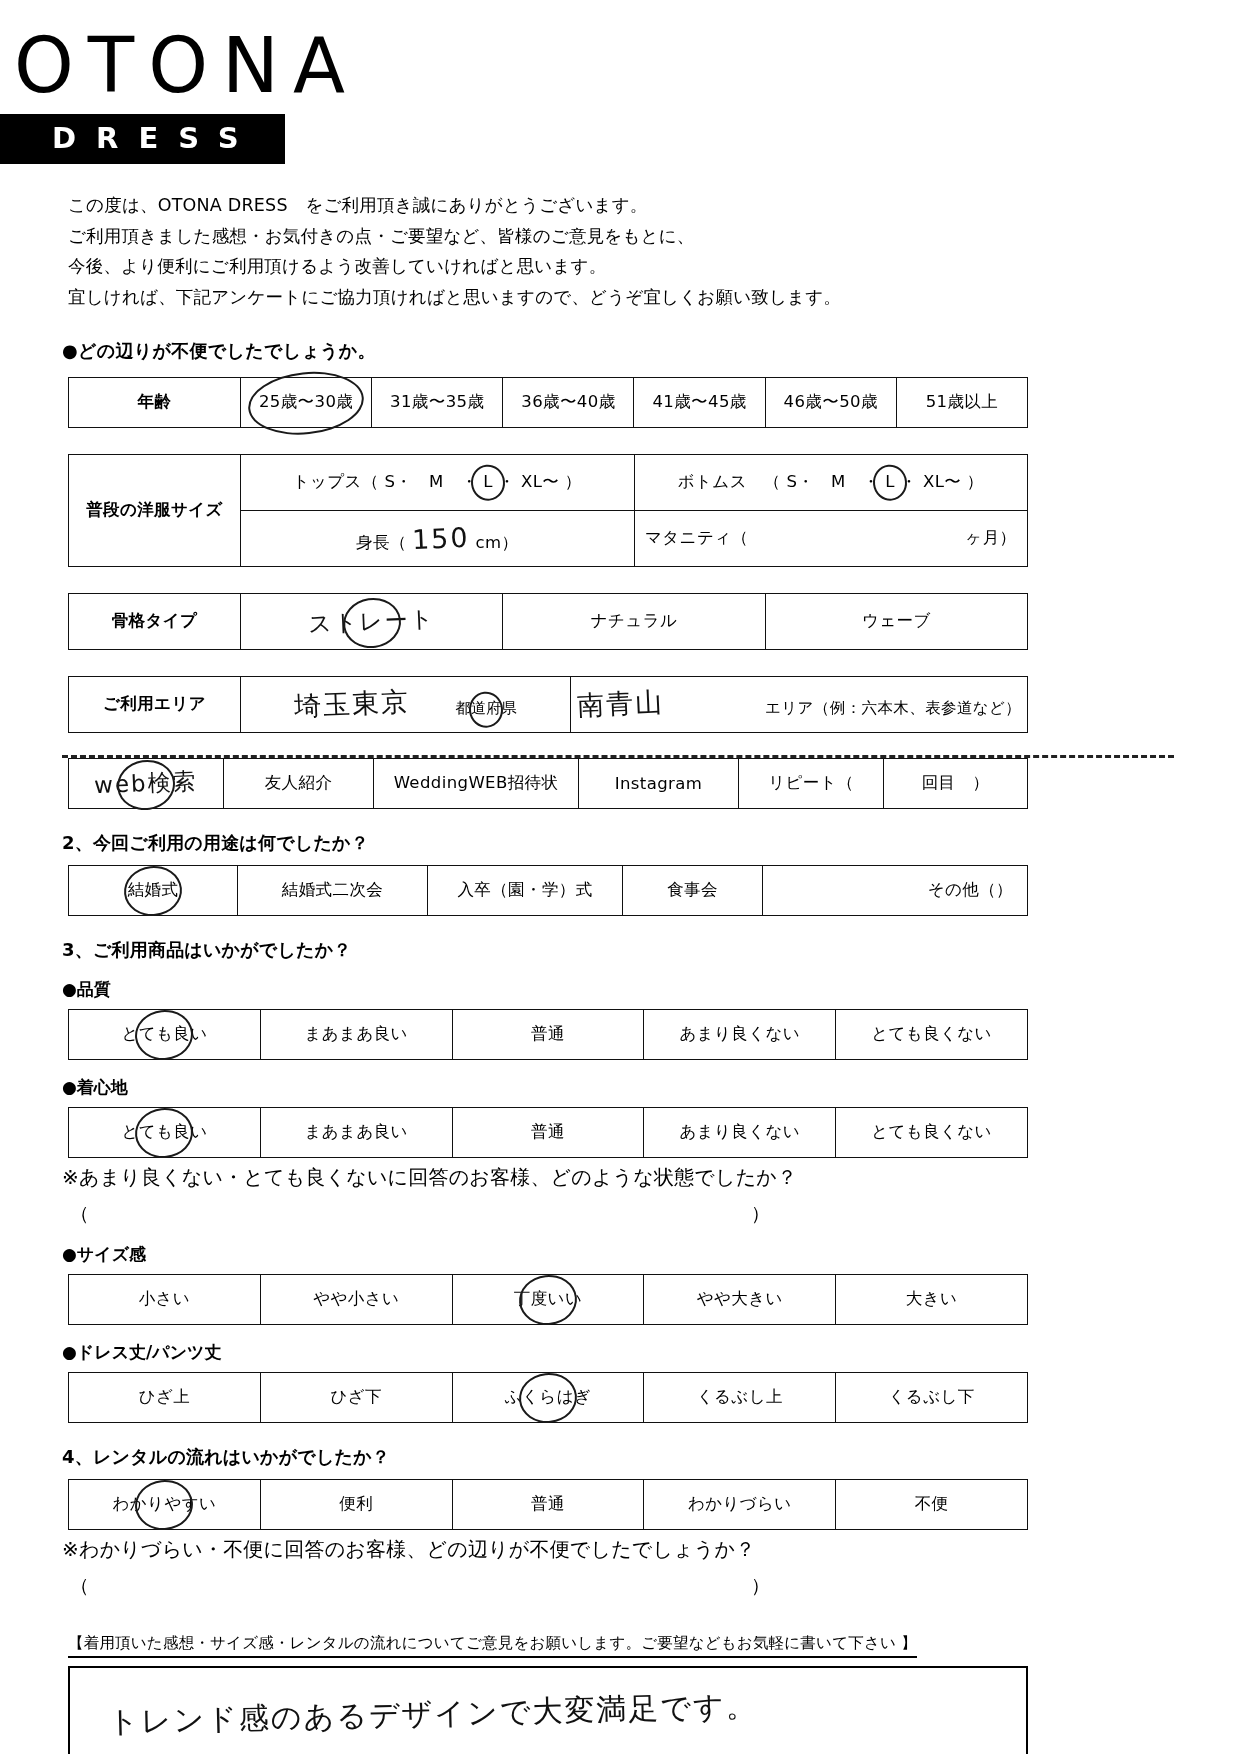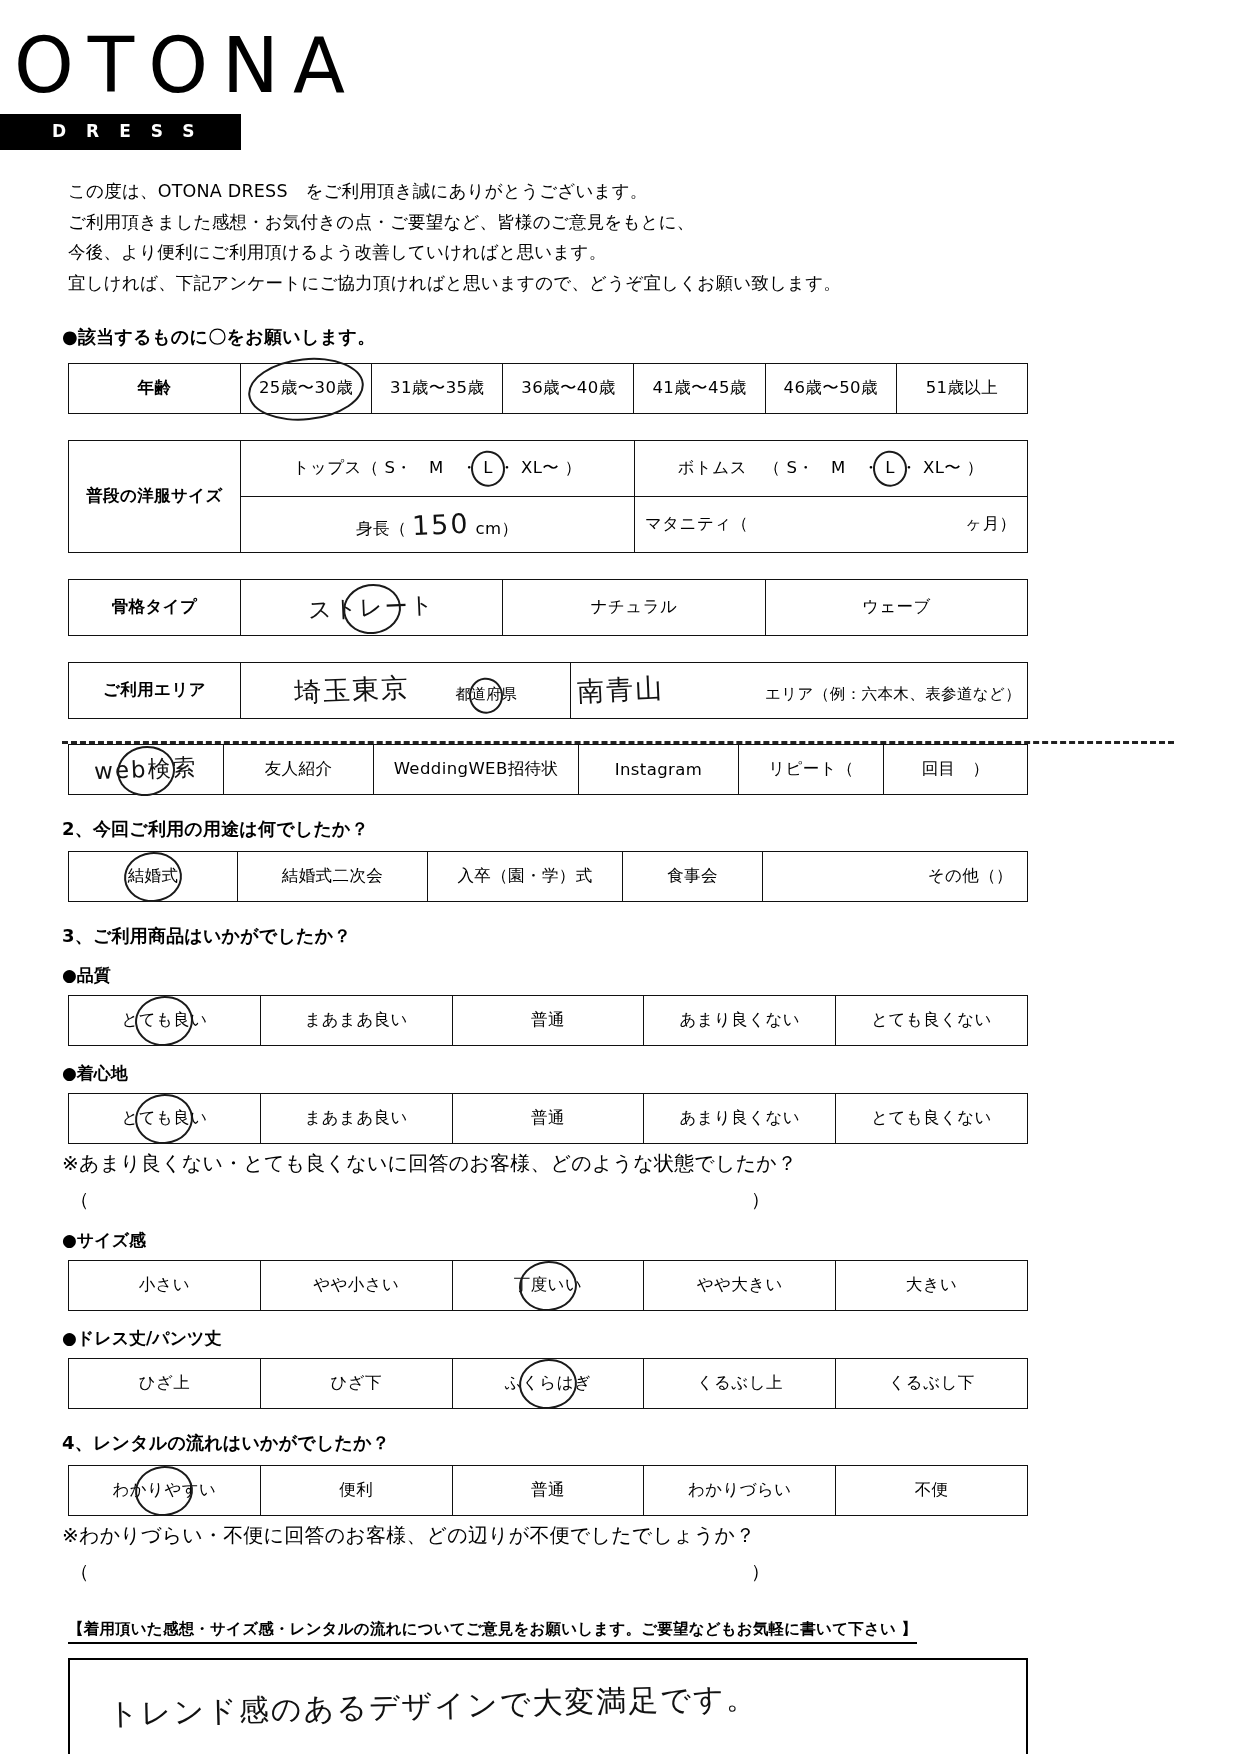--- a/index.html
+++ b/index.html
@@ -23,21 +23,21 @@
     line-height: 0.95;
     text-indent: 14px;
     font-family: "DejaVu Sans", "Liberation Sans", sans-serif;
   }
   .logo-dress-bar {
     display: inline-block;
     background: #000;
     color: #fff;
     padding: 7px 26px 9px 32px;
     margin-top: 12px;
-    font-size: 17px;
+    font-size: 29px;
     letter-spacing: 20px;
     text-indent: 20px;
     font-weight: 700;
   }
 
   
   .intro { margin: 26px 0 0 68px; font-size: 17.5px; line-height: 1.75; letter-spacing: 0.2px; }
   .intro div { white-space: nowrap; }
 
   .section-lead {
@@ -124,24 +124,24 @@
   .paren-row {
     margin: 10px 0 0 70px;
     font-size: 19px;
     width: 700px;
     display: flex;
     justify-content: space-between;
   }
 
   
   .comment-head {
-    margin: 34px 0 6px 68px;
+    margin: 34px 0 0 68px;
     display: inline-block;
     font-size: 15.5px;
-    font-weight: 700;
+    font-weight: 400;
     letter-spacing: .2px;
     border-bottom: 2px solid #000;
     padding-bottom: 2px;
   }
   .comment-box {
     margin: 8px 0 0 68px;
     width: 960px;
     height: 196px;
     border: 2.2px solid #000;
     position: relative;
@@ -170,21 +170,21 @@
 
   
   <div class="intro">
     <div>この度は、OTONA DRESS　をご利用頂き誠にありがとうございます。</div>
     <div>ご利用頂きました感想・お気付きの点・ご要望など、皆様のご意見をもとに、</div>
     <div>今後、より便利にご利用頂けるよう改善していければと思います。</div>
     <div>宜しければ、下記アンケートにご協力頂ければと思いますので、どうぞ宜しくお願い致します。</div>
   </div>
 
   
-  <div class="section-lead">●該当するものに〇をお願いします。</div>
+  <div class="section-lead">●どの辺りが不便でしたでしょうか。</div>
 
   
   <table class="tbl">
     <tbody>
         <tr>
       <td class="lab wide-left">年齢</td>
       <td><span class="circled lg">25歳〜30歳</span></td>
       <td>31歳〜35歳</td>
       <td>36歳〜40歳</td>
       <td>41歳〜45歳</td>

